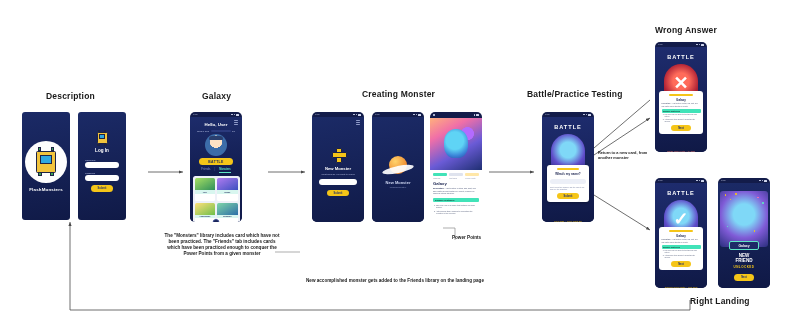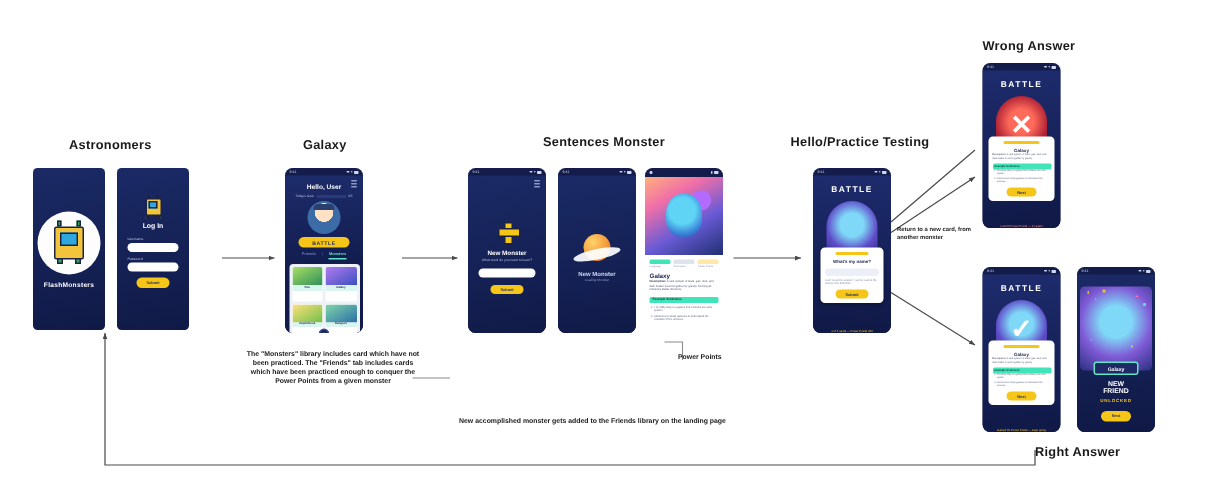--- a/index.html
+++ b/index.html
@@ -304,26 +304,26 @@
 
   <line x1="594" y1="195" x2="650" y2="230" stroke="#4a4a4a" stroke-width="0.8" marker-end="url(#ah)"></line>
 
   <path d="M690,300 L690,310 L70,310 L70,222" fill="none" stroke="#4a4a4a" stroke-width="0.8" marker-end="url(#ah)"></path>
 
   <path d="M455,240 L455,228 L443,228" fill="none" stroke="#8a8a8a" stroke-width="0.7"></path>
 
   <line x1="275" y1="252" x2="300" y2="252" stroke="#8a8a8a" stroke-width="0.7"></line>
 </svg>
 
-<div class="section-title" style="left:46px; top:91px;">Astronomers</div>
+<div class="section-title" style="left:46px; top:91px;">Description</div>
 <div class="section-title" style="left:202px; top:91px;">Galaxy</div>
-<div class="section-title" style="left:362px; top:89px;">Sentences Monster</div>
-<div class="section-title" style="left:527px; top:89px;">Hello/Practice Testing</div>
+<div class="section-title" style="left:362px; top:89px;">Creating Monster</div>
+<div class="section-title" style="left:527px; top:89px;">Battle/Practice Testing</div>
 <div class="section-title" style="left:655px; top:25px;">Wrong Answer</div>
-<div class="section-title" style="left:690px; top:296px;">Right Answer</div>
+<div class="section-title" style="left:690px; top:296px;">Right Landing</div>
 
 <div class="phone" style="left:22px; top:112px; width:48px; height:108px;">
   <div class="splash">
     <div class="splash-circle">
       <div class="sprite" style="width:20px;height:22px;">
         <div class="body"></div>
           <div class="screen"></div>
         <div class="ear-l"></div>
           <div class="ear-r"></div>
         <div class="foot-l"></div>

